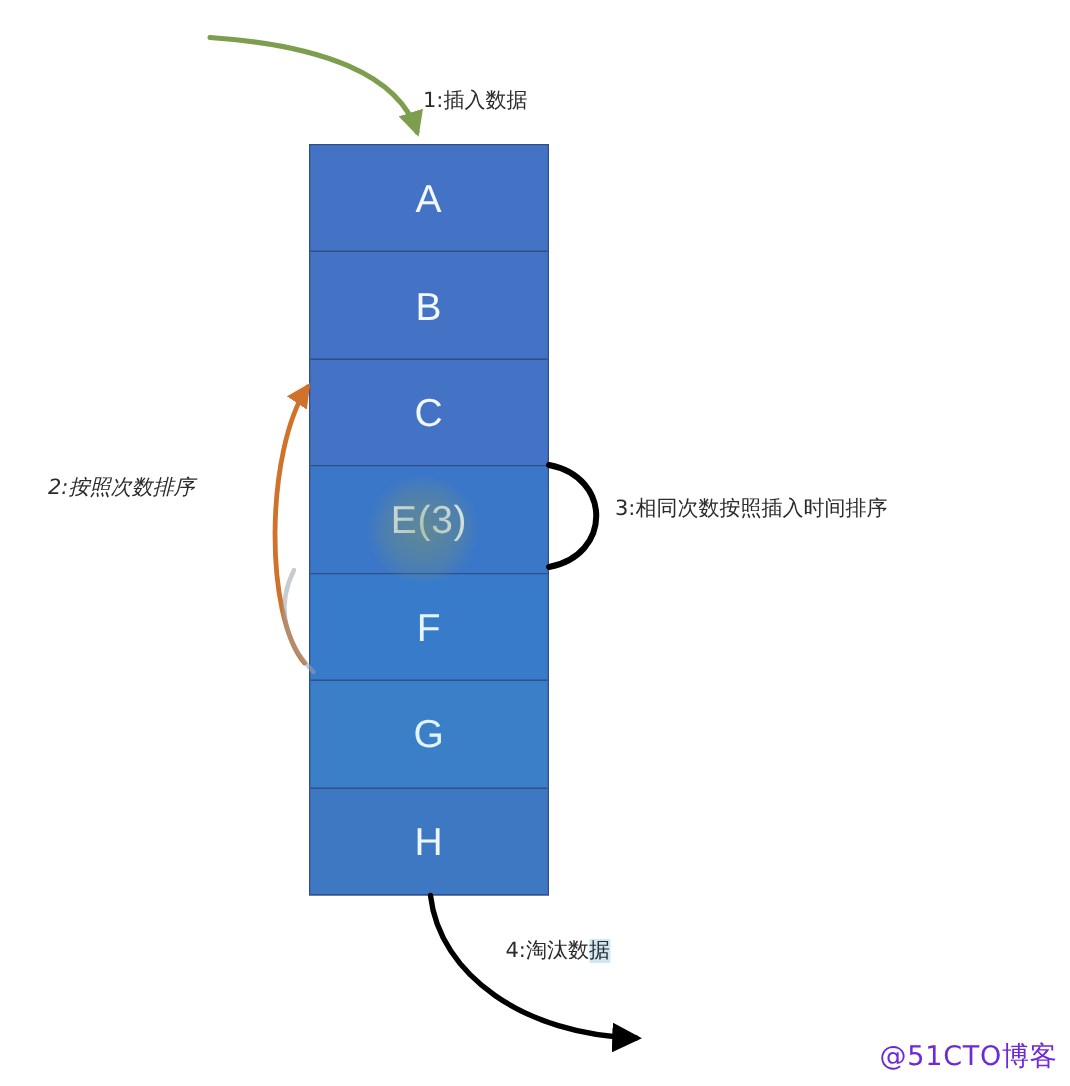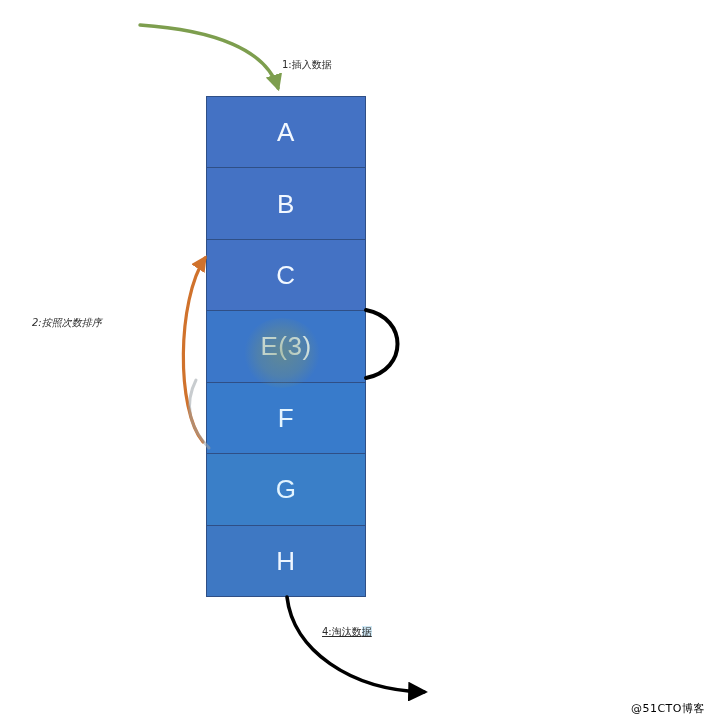--- a/index.html
+++ b/index.html
@@ -69,39 +69,39 @@
     height: 70px;
     border-radius: 50%;
     background: radial-gradient(circle at 50% 50%, rgba(125,150,110,0.55) 0%, rgba(125,150,110,0.30) 45%, rgba(125,150,110,0.0) 72%);
     pointer-events: none;
   }
 
   
   .callout {
     position: absolute;
     color: #2b2b2b;
-    font-size: 10px;
+    font-size: 14px;
     line-height: 1.25;
     white-space: nowrap;
     font-family: "DejaVu Sans", "Liberation Sans", sans-serif;
   }
   #label-insert   { left: 282px; top: 59px; }
   #label-order    { left: 32px;  top: 317px; font-style: italic; }
   #label-same     { left: 410px; top: 331px; }
-  #label-evict    { left: 322px; top: 626px; text-decoration: underline; }
+  #label-evict    { left: 337px; top: 626px; }
 
   .hl { background: #cfe8f5; }
 
   
   #watermark {
     position: absolute;
     right: 8px;
     bottom: 8px;
-    font-size: 11px;
-    color: #000000;
+    font-size: 18px;
+    color: #6d28d9;
     letter-spacing: 0.5px;
     font-family: "DejaVu Sans", "Liberation Sans", sans-serif;
     user-select: none;
   }
 
   svg.overlay {
     position: absolute;
     left: 0; top: 0;
     width: 713px;
     height: 724px;
@@ -160,18 +160,19 @@
 
     <path d="M 366 310 C 408 318, 408 370, 366 378" fill="none" stroke="#000000" stroke-width="4" stroke-linecap="round"></path>
 
     <path d="M 287 597 C 293 650, 350 690, 424 692" fill="none" stroke="#000000" stroke-width="3.6" stroke-linecap="round" marker-end="url(#head-black)"></path>
   </svg>
 
   <div class="callout" id="label-insert">1:插入数据</div>
 
   <div class="callout" id="label-order">2:按照次数排序</div>
 
+  <div class="callout" id="label-same">3:相同次数按照插入时间排序</div>
 
   <div class="callout" id="label-evict"><span>4:淘汰数</span><span class="hl">据</span></div>
 
   <div id="watermark">@51CTO博客</div>
 
 </div>
 
 </body></html>

